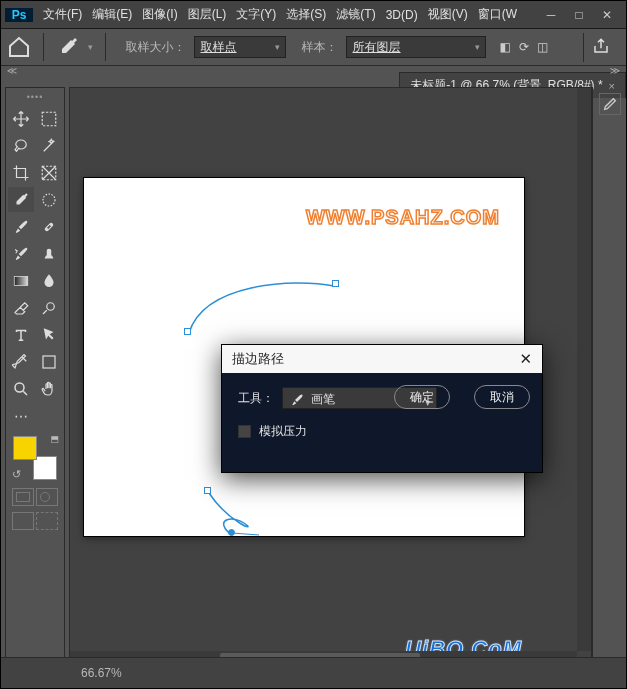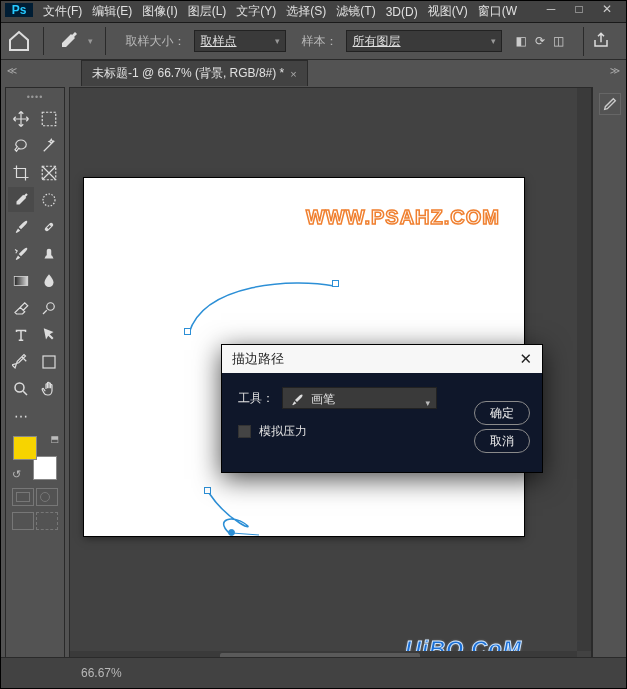--- a/index.html
+++ b/index.html
@@ -22,24 +22,24 @@
     font-family: "Segoe UI", Tahoma, sans-serif;
     font-size: 12px;
     color: var(--text);
     overflow: hidden;
     position: relative;
     border: 1px solid #000;
   }
 
   
   .titlebar {
-    height: 22px;
+    height: 28px;
     background: var(--bg-darker);
     display: flex;
-    align-items: flex-start;
+    align-items: center;
     border-bottom: 1px solid #1a1a1a;
   }
   .ps-logo {
     width: 28px;
     display: flex;
     align-items: center;
     justify-content: center;
     background: #001d34;
     color: #26c9ff;
     font-weight: bold;
@@ -120,23 +120,24 @@
     color: #aaa;
     display:flex;align-items:center;justify-content:center;
   }
   .edge-handle-left{ left:4px;}
   .edge-handle-right{ right:4px;}
 
   
   .tabbar {
     height: 24px;
     margin-left: 80px;
-    margin-top: 2px;
+    margin-top: 8px;
     display: flex;
     align-items: flex-end;
+    justify-content: flex-end;
   }
   .tab {
     background: var(--bg-darker);
     padding: 4px 10px;
     font-size: 12px;
     color: var(--text);
     display: flex;
     align-items: center;
     gap: 6px;
     border: 1px solid #2a2a2a;
@@ -278,21 +279,21 @@
   .dlg-body {
     background: #0f172a;
     padding: 14px 12px 18px 16px;
     position: relative;
   }
   .dlg-row{ display:flex; align-items:center; gap:8px; margin-bottom:14px;}
   .tool-combo{ flex:1; background:#3a3a3a; border:1px solid #222; height:22px; display:flex;align-items:flex-end; padding:0 6px; position:relative; gap:6px;}
   .tool-combo::after{ content:"▾"; position:absolute; right:6px; font-size:9px;color:#bbb;}
   .brush-icon{ width:16px;height:16px; display:inline-block;}
   .checkbox{ width:13px;height:13px;border:1px solid #333;background:#444;display:inline-block;}
-  .dlg-buttons{ position:absolute; right:12px; top:28px; display:flex; flex-direction:column; gap:4px;}
+  .dlg-buttons{ position:absolute; right:12px; top:12px; display:flex; flex-direction:row; gap:24px;}
   .dlg-btn{ width:56px;height:24px;border:1px solid #8a8a8a; color:#eee; border-radius:13px; display:flex;align-items:center;justify-content:center; font-size:12px; background:transparent;}
 
   
   .statusbar{
     position:absolute; bottom:0; left:0;right:0; height:31px;
     background: var(--bg-darker);
     border-top:1px solid #2a2a2a;
     display:flex; align-items:center;
     padding: 0 6px;
     gap:10px;
@@ -340,21 +341,21 @@
         <path d="M19 3l2 2-3 3 1 1-9 9H6v-4l9-9 1 1 3-3z"></path>
       </svg>
   </div>
   <span style="font-size:9px;color:#999;">▾</span>
   <div class="divider-v"></div>
   <span class="opt-label">取样大小：</span>
   <div class="opt-select" style="width:92px">
     <span>取样点</span>
   </div>
   <span class="opt-label">样本：</span>
-  <div class="opt-select" style="width:156px">
+  <div class="opt-select" style="width:140px">
     <span>所有图层</span>
   </div>
   <div class="opt-icons">
     <span>◧</span>
     <span>⟳</span>
     <span>◫</span>
   </div>
   <div class="share-icon">
     <svg width="18" height="18" viewBox="0 0 24 24" fill="none" stroke="#ddd" stroke-width="2">
         <path d="M4 12v8h16v-8M12 3v12M8 7l4-4 4 4"></path>

